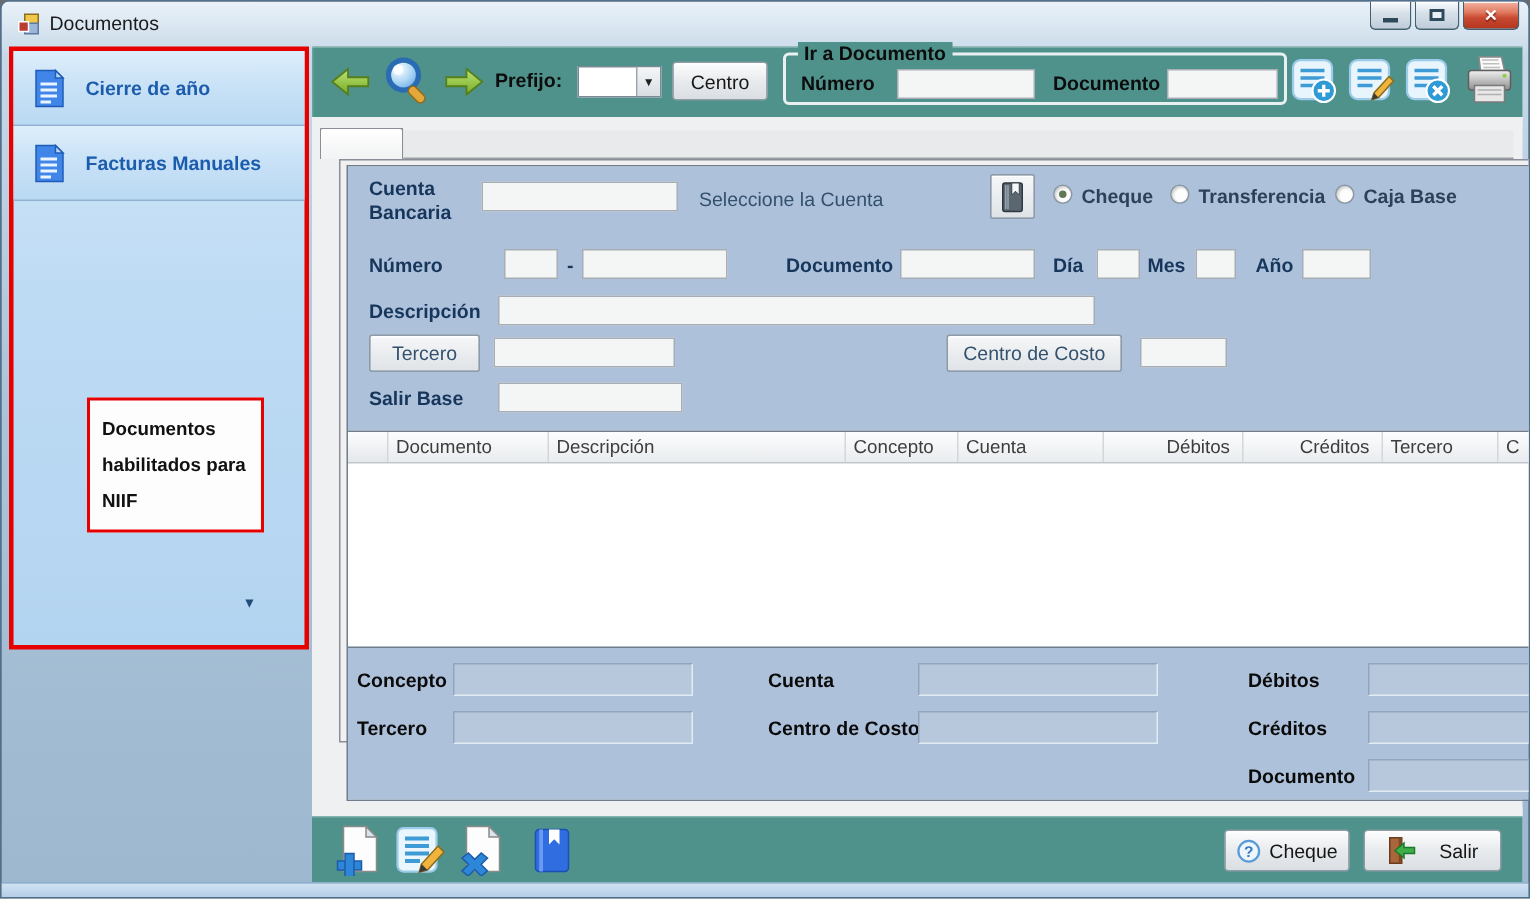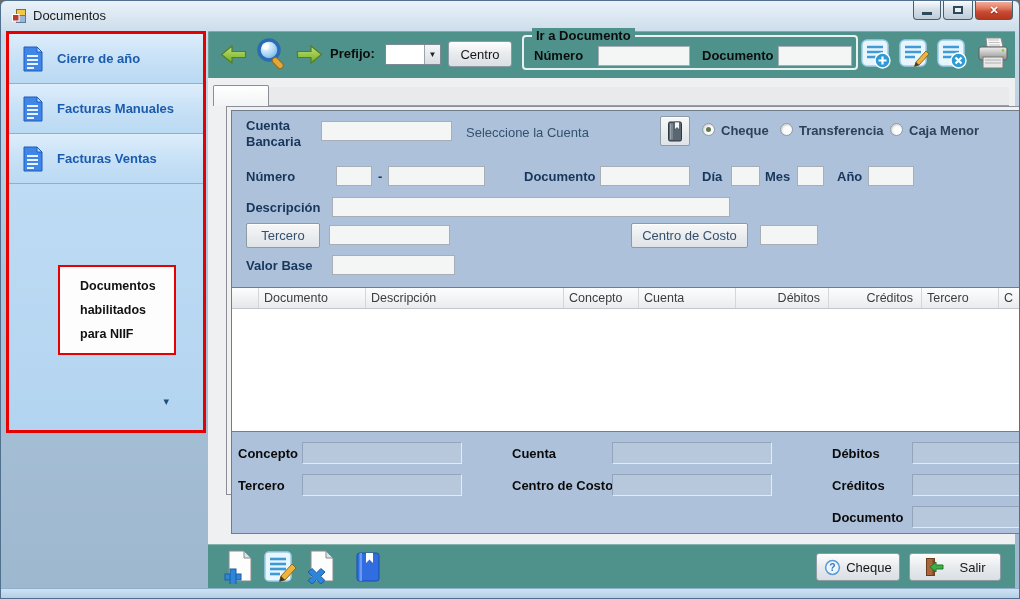--- a/index.html
+++ b/index.html
@@ -28,21 +28,21 @@
 
   
   .sidebar { position: absolute; left: 5px; top: 30px; width: 200px; height: 402px;
     border: 3px solid #e60000; background: linear-gradient(180deg, #d3e8fa 0%, #bedbf4 40%, #b3d4f0 100%); }
   .side-item { position: relative; height: 50px; display: flex; align-items: center;
     background: linear-gradient(180deg, #ddeefb 0%, #c6e0f6 55%, #badaf3 100%);
     border-bottom: 1px solid #8fb0d0; cursor: pointer; }
   .side-item .doc-ic { margin-left: 13px; width: 22px; height: 26px; }
   .side-item span.lbl { margin-left: 13px; font-size: 13px; font-weight: bold; color: #1b5cad; }
   .niif-note { position: absolute; left: 49px; top: 231px; width: 118px;
-    background: #fdfdfd; border: 2px solid #e60000; padding: 7px 6px 7px 20px;
+    background: #fdfdfd; border: 2px solid #e60000; padding: 7px 6px 7px 8px;
     font-size: 12.5px; font-weight: bold; color: #111; line-height: 24px; }
   .side-collapse { position: absolute; right: 34px; bottom: 22px; font-size: 11px; color: #1f4e79; cursor: pointer; }
 
   
   .workarea { position: absolute; left: 207px; top: 30px; width: 807px; height: 559px; background: #eef0f1; }
 
   .toolbar-top { position: absolute; left: 0; top: 0; width: 807px; height: 47px;
     background: #4f928c; box-shadow: inset 0 1px 0 rgba(255,255,255,.25), inset 1px 0 0 rgba(255,255,255,.15); }
   .tool-ic { position: absolute; cursor: pointer; }
   .lbl-prefijo { position: absolute; left: 122px; top: 15px; font-size: 13px; font-weight: bold; color: #0c0c0c; }
@@ -162,33 +162,20 @@
         <path d="M15 1 l5 5 h-5 z" fill="#bcd8f8" stroke="#1f5cb8"></path>
         <g stroke="#eaf3ff" stroke-width="2">
             <line x1="5" y1="10" x2="16" y2="10"></line>
             <line x1="5" y1="14" x2="16" y2="14"></line>
             <line x1="5" y1="18" x2="16" y2="18"></line>
             <line x1="5" y1="22" x2="12" y2="22"></line>
           </g>
       </svg>
       <span class="lbl">Facturas Manuales</span>
     </div>
-    <div class="side-item">
-      <svg class="doc-ic" viewBox="0 0 22 26">
-        <path d="M2 1 h13 l5 5 v19 h-18 z" fill="#3f86e8" stroke="#1f5cb8"></path>
-        <path d="M15 1 l5 5 h-5 z" fill="#bcd8f8" stroke="#1f5cb8"></path>
-        <g stroke="#eaf3ff" stroke-width="2">
-            <line x1="5" y1="10" x2="16" y2="10"></line>
-            <line x1="5" y1="14" x2="16" y2="14"></line>
-            <line x1="5" y1="18" x2="16" y2="18"></line>
-            <line x1="5" y1="22" x2="12" y2="22"></line>
-          </g>
-      </svg>
-      <span class="lbl">Facturas Ventas</span>
-    </div>
     <div class="niif-note">Documentos habilitados para NIIF</div>
     <div class="side-collapse">▾</div>
   </div>
 
   <div class="workarea">
 
     <div class="toolbar-top">
       <svg class="tool-ic" style="left:12px;top:13px" width="27" height="21" viewBox="0 0 27 21">
         <defs>
             <linearGradient id="ga" x1="0" y1="0" x2="0" y2="1">
@@ -303,21 +290,21 @@
           <div class="radio sel" style="left:470px;top:12px">
             <div class="rb"></div>
             <div class="rl">Cheque</div>
           </div>
           <div class="radio" style="left:548px;top:12px">
             <div class="rb"></div>
             <div class="rl">Transferencia</div>
           </div>
           <div class="radio" style="left:658px;top:12px">
             <div class="rb"></div>
-            <div class="rl">Caja Menor</div>
+            <div class="rl">Caja Base</div>
           </div>
 
           <div class="nlbl" style="left:14px;top:58px">Número</div>
           <input class="field" style="left: 104px; top: 55px; width: 36px;" value="">
           <div class="nlbl" style="left:146px;top:58px">-</div>
           <input class="field" style="left: 156px; top: 55px; width: 97px;" value="">
           <div class="nlbl" style="left:292px;top:58px">Documento</div>
           <input class="field" style="left: 368px; top: 55px; width: 90px;" value="">
           <div class="nlbl" style="left:470px;top:58px">Día</div>
           <input class="field" style="left: 499px; top: 55px; width: 29px;" value="">
@@ -331,21 +318,21 @@
 
           <div class="mini-btn" style="left:14px;top:112px;width:74px;height:25px">
               <span>Tercero</span>
             </div>
           <input class="field" style="left: 97px; top: 114px; width: 121px;" value="">
           <div class="mini-btn" style="left:399px;top:112px;width:117px;height:25px">
               <span>Centro de Costo</span>
             </div>
           <input class="field" style="left: 528px; top: 114px; width: 58px;" value="">
 
-          <div class="nlbl" style="left:14px;top:147px">Valor Base</div>
+          <div class="nlbl" style="left:14px;top:147px">Salir Base</div>
           <input class="field" style="left: 100px; top: 144px; width: 123px;" value="">
         </div>
 
         <div class="grid">
           <div class="ghead">
             <div class="gcell" style="width:27px;background:linear-gradient(#fcfdfe,#e4e7ea)"></div>
             <div class="gcell" style="width:107px">Documento</div>
             <div class="gcell" style="width:198px">Descripción</div>
             <div class="gcell" style="width:75px">Concepto</div>
             <div class="gcell" style="width:97px">Cuenta</div>

